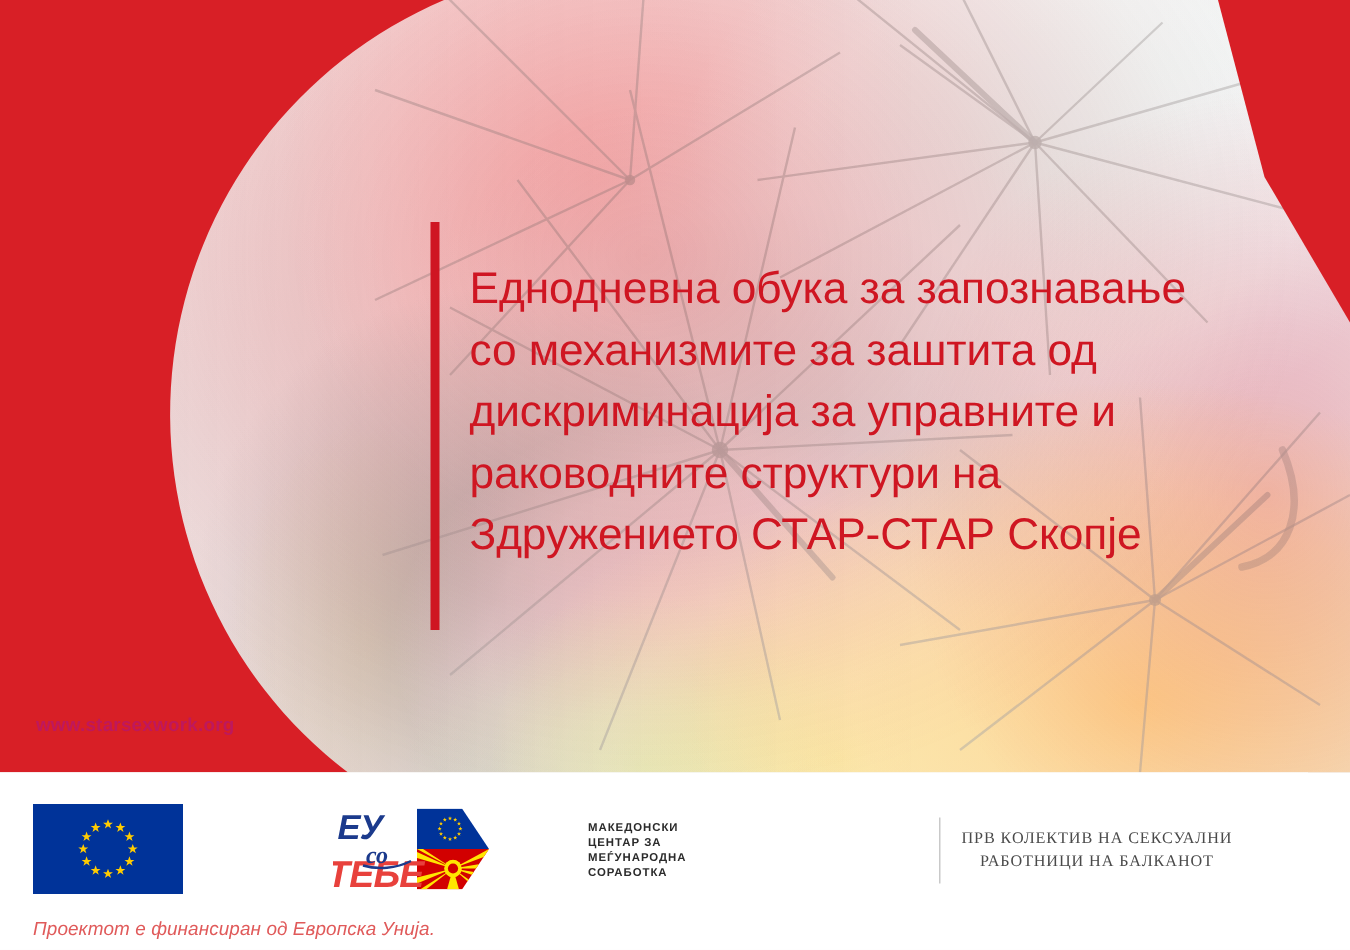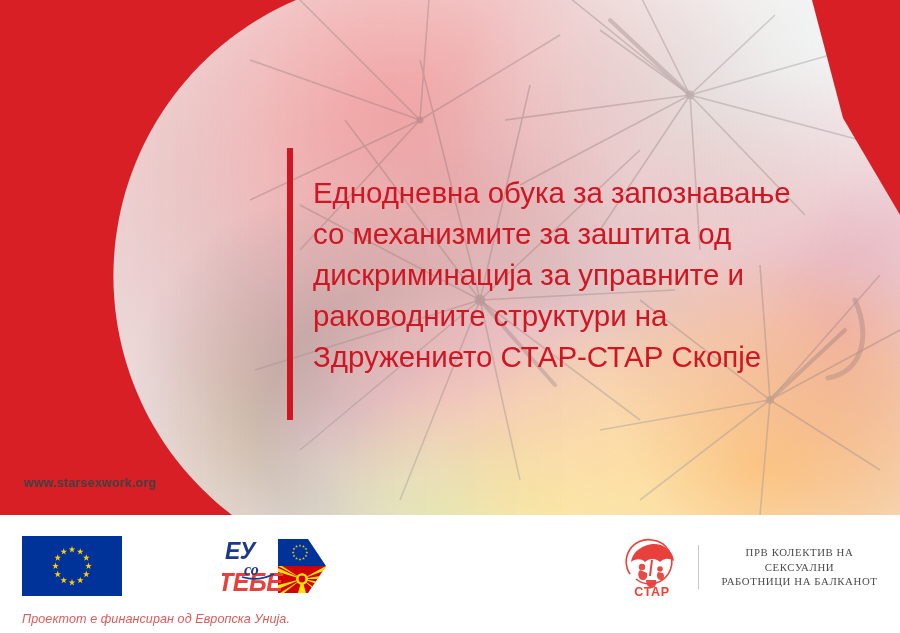--- a/index.html
+++ b/index.html
@@ -76,21 +76,21 @@
     position:absolute;
     left:0; top:0;
     width:900px; height:515px;
   }
   .red-block svg{ width:100%; height:100%; display:block; }
 
   
   .site-url{
     position:absolute;
     left:24px; top:476px;
-    color:#404040;
+    color:#be185d;
     font-size:12.5px;
     font-weight:bold;
     letter-spacing:.015em;
     white-space:nowrap;
   }
 
   
   .accent-bar{
     position:absolute;
     left:287px; top:148px;
@@ -412,44 +412,27 @@
           <text x="3" y="26" font-family="'Liberation Sans', sans-serif" font-size="23" font-weight="bold" font-style="italic" fill="#1B3A8C" letter-spacing="-0.5">ЕУ</text>
 
           <text x="-4" y="58" font-family="'Liberation Sans', sans-serif" font-size="25" font-weight="bold" font-style="italic" fill="#E8413C" letter-spacing="-0.5">ТЕБЕ</text>
 
           <text x="22" y="42" font-family="'Liberation Serif', serif" font-size="16" font-weight="bold" font-style="italic" fill="#1B3A8C">со</text>
           <path d="M20 44 C 30 47, 42 46, 52 41" stroke="#1B3A8C" stroke-width="1.6" fill="none"></path>
         </svg>
       </div>
 
       <div class="mcms">
+        <span class="mcms-text">МАКЕДОНСКИ
+ЦЕНТАР  ЗА
+МЕЃУНАРОДНА
+СОРАБОТКА</span>
       </div>
 
       <div class="star">
-        <span class="star-mark">
-          <svg viewBox="0 0 72 62" aria-hidden="true">
-
-            <path d="M36 4 A 22 22 0 1 1 20 43" stroke="#EE4036" stroke-width="1.6" fill="none"></path>
-            <path d="M14 38 A 22 22 0 0 1 36 4" stroke="#EE4036" stroke-width="1.6" fill="none"></path>
-
-            <path d="M15 26 C 17 13, 31 8, 38 8 C 47 8, 57 14, 58 25 C 52 21, 47 23, 44 26 C 40 22, 33 22, 29 26 C 25 22, 19 23, 15 26 Z" fill="#E8413C"></path>
-
-            <path d="M36 24 L34 40" stroke="#E8413C" stroke-width="2" fill="none"></path>
-
-            <g fill="#E8413C" opacity="0.95">
-              <circle cx="26" cy="31" r="3.2"></circle>
-              <path d="M24 34 C 21 37, 22 43, 26 44 C 30 45, 32 41, 31 37 Z"></path>
-              <circle cx="44" cy="33" r="2.8"></circle>
-              <path d="M42 36 C 40 39, 41 44, 45 44 C 48 44, 49 40, 47 37 Z"></path>
-              <path d="M30 44 C 30 50, 34 52, 36 52 C 39 52, 41 48, 40 44 Z"></path>
-            </g>
-
-            <text x="36" y="60" text-anchor="middle" font-family="'Liberation Sans', sans-serif" font-size="12.5" font-weight="bold" fill="#EE4036" letter-spacing="0.6">СТАР</text>
-          </svg>
-        </span>
         <span class="star-sep"></span>
         <span class="star-text">ПРВ КОЛЕКТИВ НА СЕКСУАЛНИ
 РАБОТНИЦИ НА БАЛКАНОТ</span>
       </div>
 
     </div>
 
     <div class="funding-note">Проектот е финансиран од Европска Унија.</div>
 
   </div>

